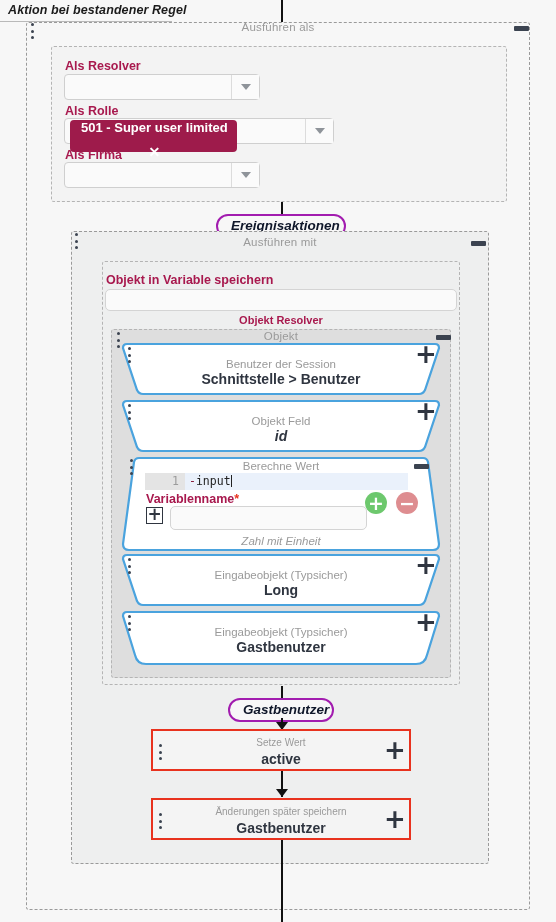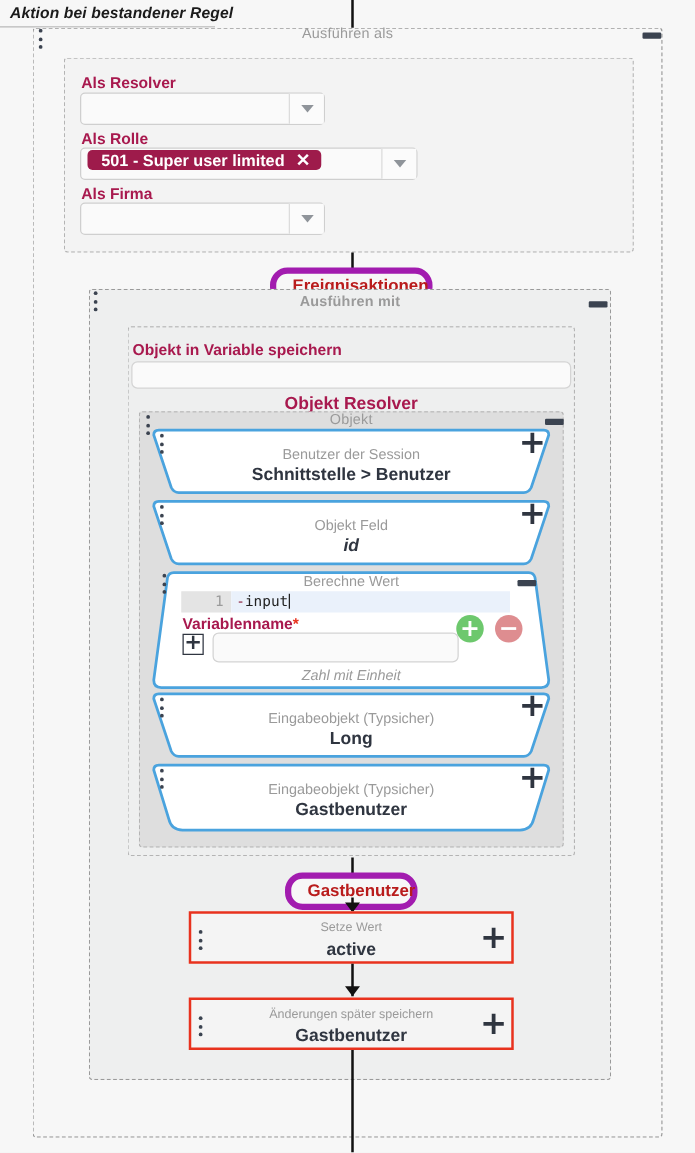--- a/index.html
+++ b/index.html
@@ -53,24 +53,24 @@
   }
 
   
   .vline { position: absolute; width: 2px; background: #111; }
   .arrow {
     position: absolute; width: 0; height: 0;
     border-left: 6px solid transparent; border-right: 6px solid transparent;
     border-top: 8px solid #111;
   }
   .pill {
-    position: absolute; border: 5px solid #a21caf; border-radius: 14px;
-    background: #f7f7f7; color: #b91c1c;
+    position: absolute; border: 2px solid #a21caf; border-radius: 14px;
+    background: #f7f7f7; color: #0f172a;
     font-size: 13.5px; font-weight: 700; text-align: center;
-    padding: 2px 13px 3px; white-space: nowrap;
+    padding: 2px 13px 3px; white-space: nowrap; font-style: italic;
   }
   .field-label {
     position: absolute; color: #a8194e; font-weight: bold; font-size: 12.5px;
   }
   .select-box {
     position: absolute; height: 26px;
     border: 1px solid #cfcfcf; border-radius: 4px;
     background: #fafafa; display: flex; align-items: stretch;
   }
   .select-box .sb-main { flex: 1; }
@@ -80,21 +80,21 @@
   }
   .caret {
     width: 0; height: 0;
     border-left: 5px solid transparent; border-right: 5px solid transparent;
     border-top: 6px solid #8f949a;
   }
   .chip {
     position: absolute; background: #9e1b4b; color: #fff; border-radius: 4px;
     font-weight: bold; font-size: 13px;
     display: flex; align-items: center; gap: 9px;
-    padding: 0 9px 0 11px; height: 16px; white-space: nowrap;
+    padding: 0 9px 0 11px; height: 32px; white-space: nowrap; flex-direction: column;
   }
   .chip .x { font-size: 14px; font-weight: 700; }
 
   .text-input {
     position: absolute; height: 24px;
     border: 1px solid #d4d4d4; border-radius: 5px; background: #fafafa;
   }
 
   
   .trap { position: absolute; }
@@ -212,30 +212,30 @@
   <div class="pill" style="left:216px; top:214px; width:130px;">Ereignisaktionen</div>
   <div class="vline" style="left:281px; top:236px; height:22px;"></div>
   <div class="arrow" style="left:276px; top:250px;"></div>
 
   <div class="dash" style="left:71px; top:231px; width:418px; height:633px; background:#eeefef;"></div>
   <div class="grip" style="left:75px; top:233px;">
     <i></i>
       <i></i>
       <i></i>
   </div>
-  <div class="lbl-center" style="left:71px; top:236px; width:418px;font-weight:bold;">Ausführen mit</div>
+  <div class="lbl-center" style="left:71px; top:236px; width:418px;">Ausführen mit</div>
   <div class="minus" style="left:471px; top:241px;"></div>
 
   <div class="dash dash-light" style="left:102px; top:261px; width:358px; height:424px; background:#eeefef;"></div>
 
   <div class="field-label" style="left:106px; top:273px;">Objekt in Variable speichern</div>
   <div class="text-input" style="left:105px; top:289px; width:352px; height:22px;" placeholder=""></div>
 
   <div style="position:absolute; left:102px; top:314px; width:358px; text-align:center;
-              color:#a8194e; font-weight:bold; font-size:14px;">Objekt Resolver</div>
+              color:#a8194e; font-weight:bold; font-size:11px;">Objekt Resolver</div>
 
   <div class="dash dash-light" style="left:111px; top:329px; width:340px; height:349px; background:#dedede;"></div>
   <div class="grip" style="left:117px; top:332px;">
     <i></i>
       <i></i>
       <i></i>
   </div>
   <div class="lbl-center" style="left:111px; top:330px; width:340px;">Objekt</div>
   <div class="minus" style="left:436px; top:335px;"></div>
 

